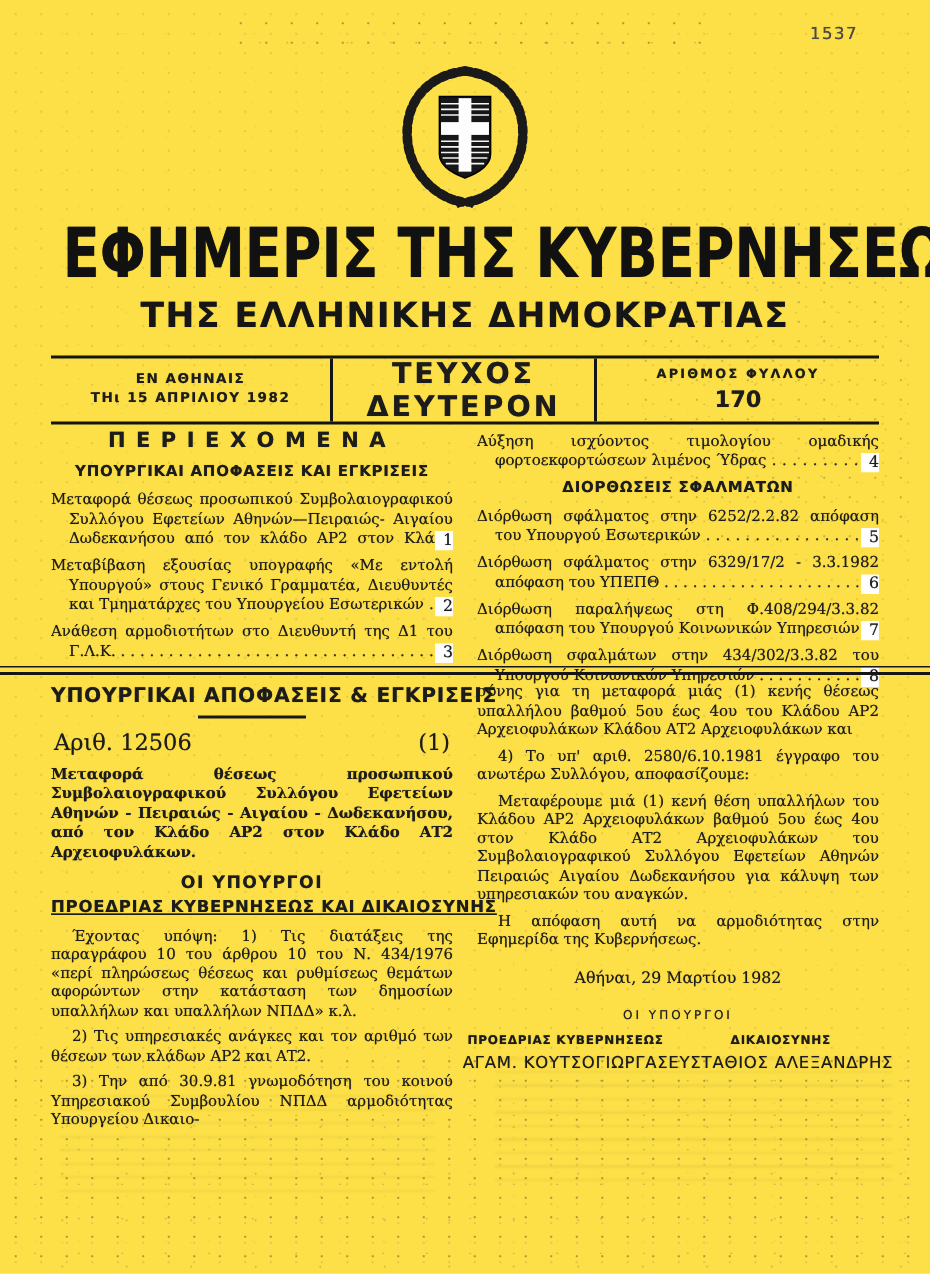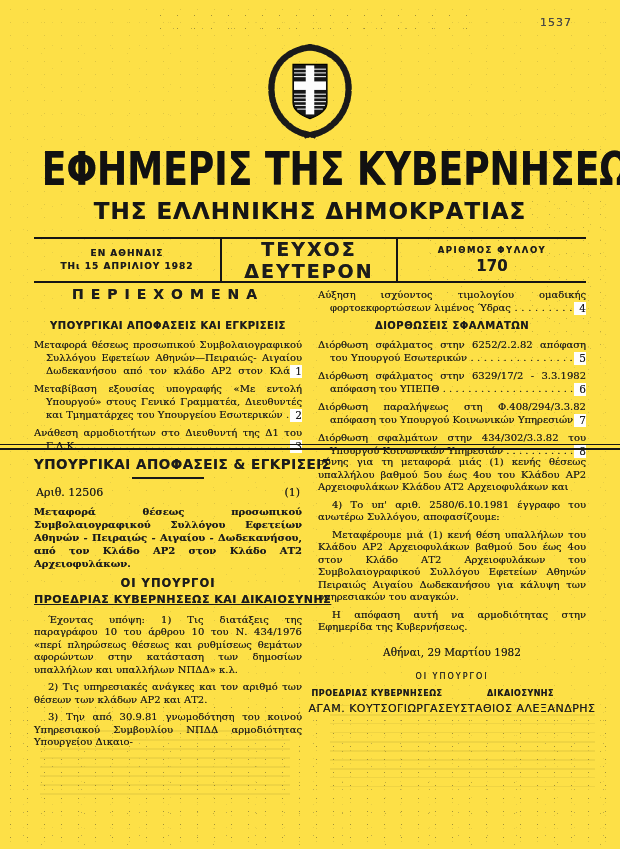--- a/index.html
+++ b/index.html
@@ -67,21 +67,21 @@
   .cell-issue .lbl { font-size:8.5px; font-weight:bold; letter-spacing:1.5px; }
   .cell-issue .num { font-size:15px; font-weight:bold; margin-top:2px; }
   
   .toc {
     position:absolute; top:286px; left:34px; width:552px;
     display:flex; gap:16px;
   }
   .toc .col { flex:1; min-width:0; }
   .toc-title {
     text-align:center; font-family:"DejaVu Sans", sans-serif; font-weight:bold;
-    font-size:14px; letter-spacing:7px; margin-bottom:18px; white-space:nowrap;
+    font-size:14px; letter-spacing:7px; margin-bottom:7px; white-space:nowrap;
   }
   .toc-section {
     text-align:center; font-family:"DejaVu Sans", sans-serif; font-weight:bold;
     font-size:10px; letter-spacing:0.5px; margin:5px 0 7px 0; white-space:nowrap;
   }
   .toc-item {
     position:relative; overflow:hidden; font-size:10px; line-height:13px;
     text-align:justify; margin-bottom:4px; padding-left:12px; text-indent:-12px;
   }
   .toc-item .toc-text::after {
@@ -103,21 +103,21 @@
     position:absolute; top:456px; left:34px; width:552px;
     display:flex; gap:16px;
   }
   .bodycols .col { flex:1; min-width:0; }
   .body-heading {
     text-align:center; font-family:"DejaVu Sans", sans-serif; font-weight:bold;
     font-size:13.5px; letter-spacing:0.5px; white-space:nowrap;
   }
   .body-heading-rule { width:72px; height:1.5px; background:#1a1a1a; margin:5px auto 7px auto; }
   .artnum-row {
-    display:flex; justify-content:space-between; font-size:11px; margin:0 2px 6px 2px;
+    display:flex; justify-content:space-between; font-size:15px; margin:0 2px 6px 2px;
   }
   .art-title {
     font-weight:bold; font-size:10px; line-height:13px; text-align:justify; margin-bottom:6px;
   }
   .ministers-h {
     text-align:center; font-family:"DejaVu Sans", sans-serif; font-weight:bold;
     font-size:11.5px; letter-spacing:1px; margin-top:4px;
   }
   .ministers-sub {
     text-align:center; font-family:"DejaVu Sans", sans-serif; font-weight:bold;

